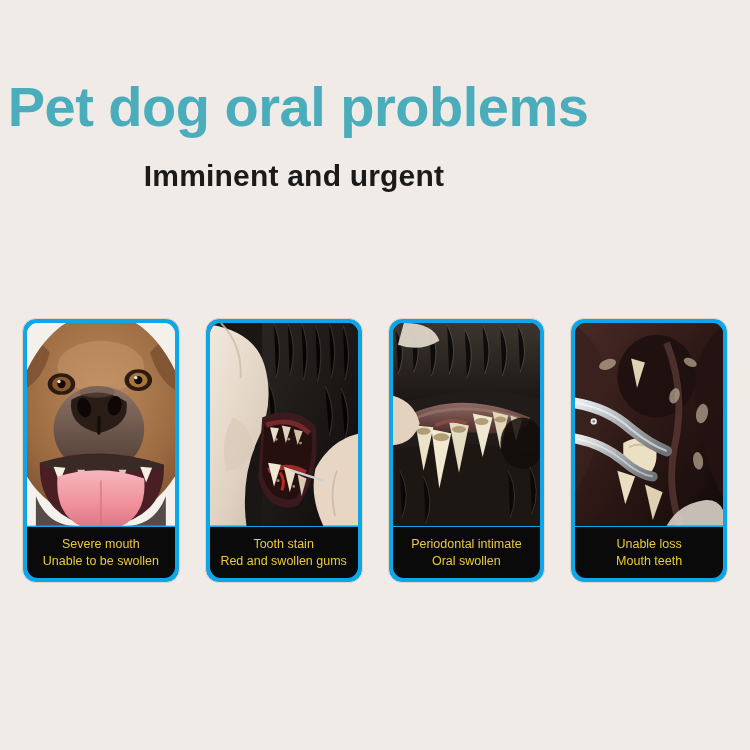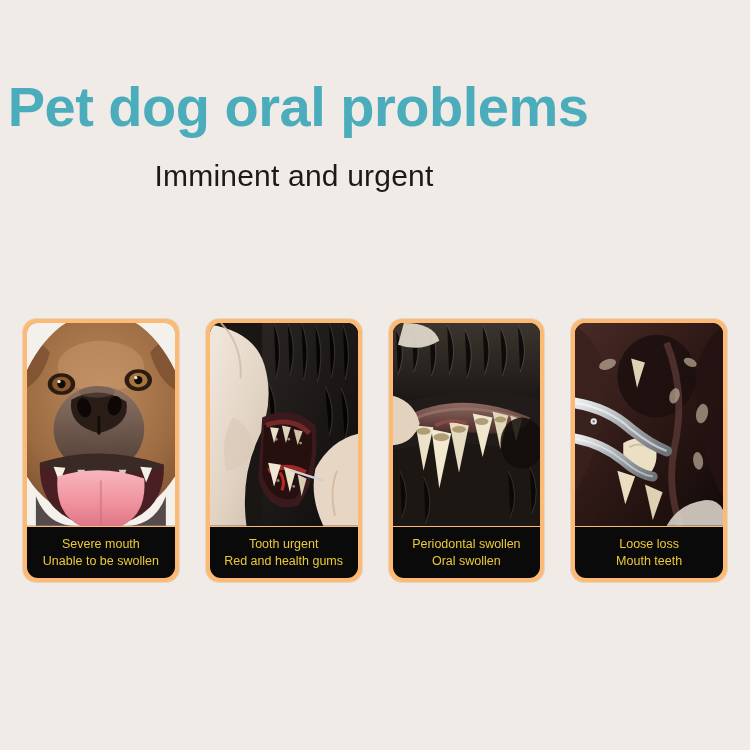--- a/index.html
+++ b/index.html
@@ -34,21 +34,21 @@
     font-size: 56px;
     font-weight: bold;
     color: #4badbb;
     letter-spacing: -0.5px;
     line-height: 1.05;
     margin: 0;
     white-space: nowrap;
   }
   .sub-title {
     font-size: 30px;
-    font-weight: normal;
+    font-weight: bold;
     color: #1a1a1a;
     margin: 22px 8px 0 0;
     letter-spacing: 0.2px;
     white-space: nowrap;
   }
 
   
   .cards {
     position: absolute;
     top: 318px;
@@ -57,21 +57,21 @@
     height: 272px;
     display: flex;
     gap: 25px;
   }
   .card {
     position: relative;
     width: 176px;
     height: 265px;
     border: 1px solid #e2d6c4;
     border-radius: 14px;
-    background: #fdba74;
+    background: #0ea5e9;
     box-sizing: border-box;
     padding: 4px;
     display: flex;
     flex-direction: column;
     overflow: hidden;
   }
   .card .photo {
     position: relative;
     width: 100%;
     height: 206px;
@@ -245,22 +245,22 @@
               <circle cx="72" cy="160" r="1.6"></circle>
             <circle cx="88" cy="166" r="1.4"></circle>
           </g>
 
           <path d="M118 160 L86 150" stroke="#cfd2d4" stroke-width="2.4" stroke-linecap="round"></path>
 
           <path d="M74 152 Q80 160 76 170" stroke="#cc2a22" stroke-width="3" fill="none" opacity=".9"></path>
         </svg>
       </div>
       <div class="caption">
-        <span class="line">Tooth urgent</span>
-        <span class="line">Red and health gums</span>
+        <span class="line">Tooth stain</span>
+        <span class="line">Red and swollen gums</span>
       </div>
     </div>
 
     <div class="card">
       <div class="photo">
         <svg viewBox="0 0 156 206" preserveAspectRatio="xMidYMid slice" aria-hidden="true">
           <defs>
             <linearGradient id="c3fur" x1="0" y1="0" x2="0" y2="1">
               <stop offset="0%" stop-color="#3c352f"></stop>
               <stop offset="100%" stop-color="#191513"></stop>
@@ -313,21 +313,21 @@
           </g>
 
           <path d="M46 104 Q62 96 78 102" stroke="#8e4b44" stroke-width="4" fill="none" opacity=".9"></path>
 
           <path d="M-6 72 Q24 76 30 102 Q22 126 -4 124 Z" fill="#e3d2bd"></path>
 
           <ellipse cx="134" cy="122" rx="22" ry="26" fill="#120d0b" opacity=".85"></ellipse>
         </svg>
       </div>
       <div class="caption">
-        <span class="line">Periodontal swollen</span>
+        <span class="line">Periodontal intimate</span>
         <span class="line">Oral swollen</span>
       </div>
     </div>
 
     <div class="card">
       <div class="photo">
         <svg viewBox="0 0 156 206" preserveAspectRatio="xMidYMid slice" aria-hidden="true">
           <defs>
             <linearGradient id="c4bg" x1="0" y1="0" x2="1" y2="1">
               <stop offset="0%" stop-color="#4a2b28"></stop>
@@ -368,19 +368,19 @@
           <path d="M-6 116 Q28 120 52 140 Q68 154 82 156" stroke="url(#c4steel)" stroke-width="10" fill="none" stroke-linecap="round"></path>
           <path d="M-6 116 Q28 120 52 140 Q68 154 82 156" stroke="#ffffff" stroke-width="2" fill="none" opacity=".45"></path>
 
           <circle cx="22" cy="100" r="3.2" fill="#e6eaec"></circle>
           <circle cx="22" cy="100" r="1.4" fill="#7f8589"></circle>
 
           <path d="M96 206 Q108 184 134 180 Q156 178 156 206 Z" fill="#d9d2c6" opacity=".9"></path>
         </svg>
       </div>
       <div class="caption">
-        <span class="line">Loose loss</span>
+        <span class="line">Unable loss</span>
         <span class="line">Mouth teeth</span>
       </div>
     </div>
 
   </div>
 </div>
 
 </body></html>

